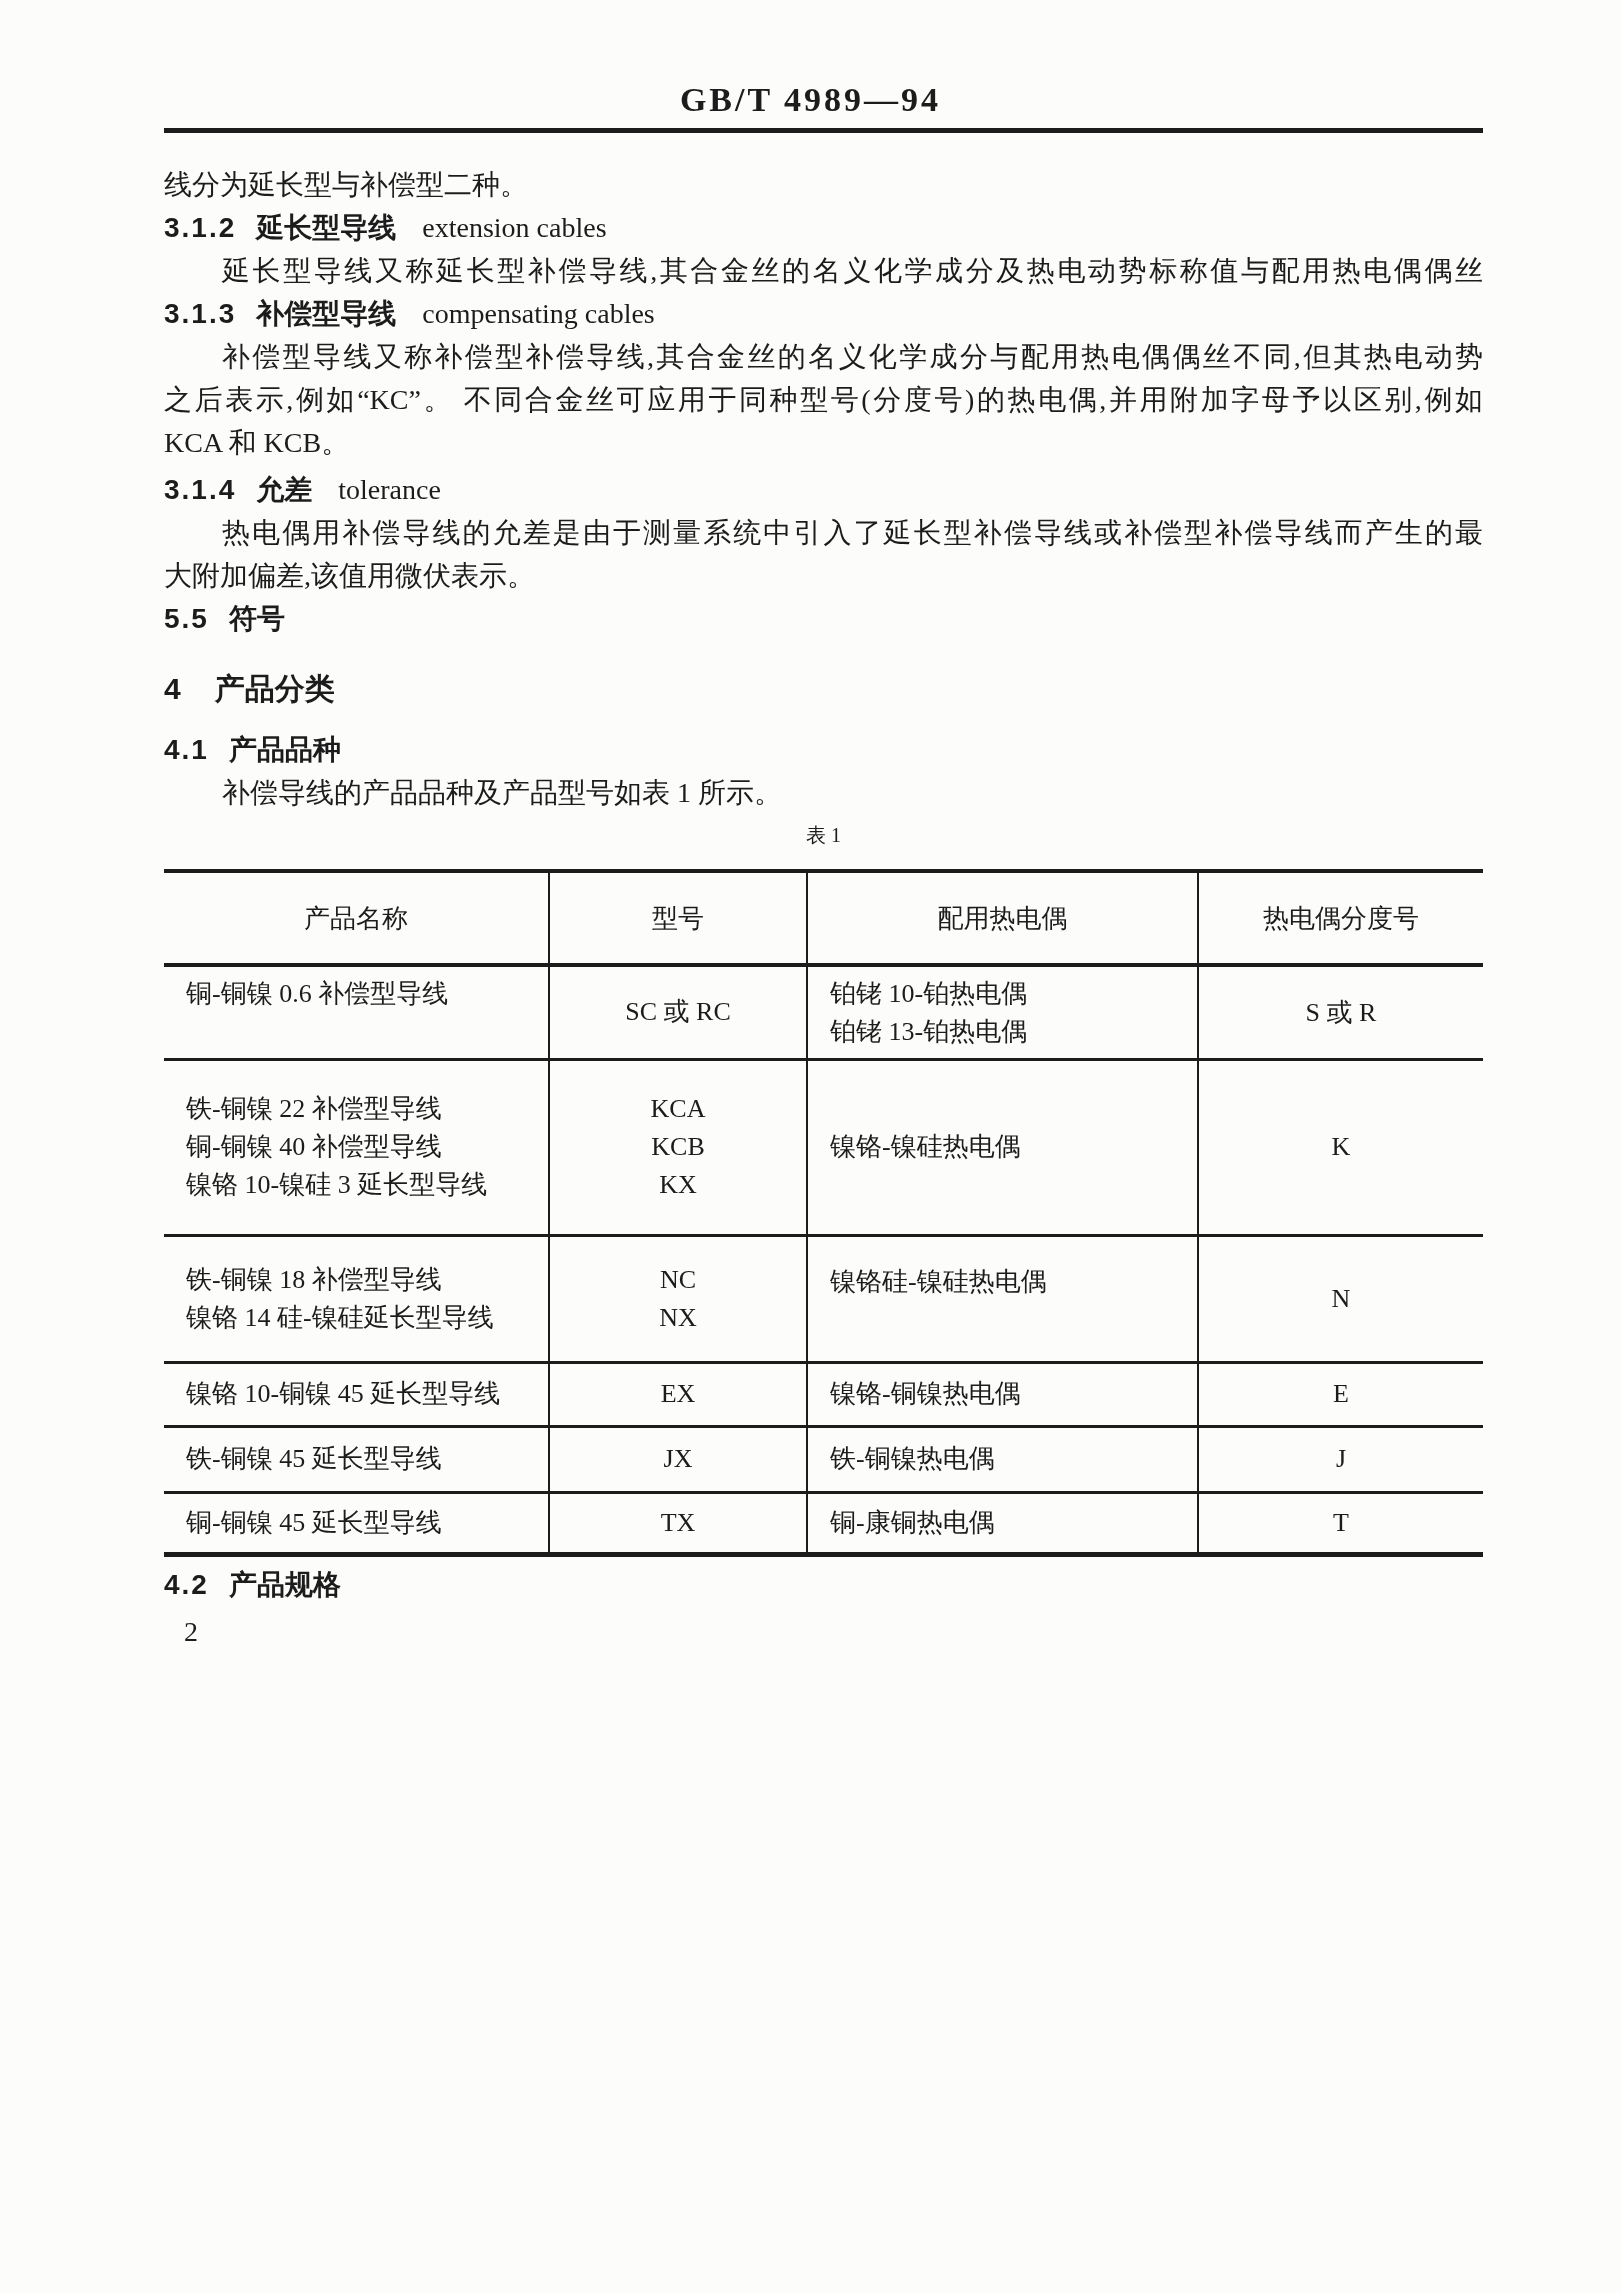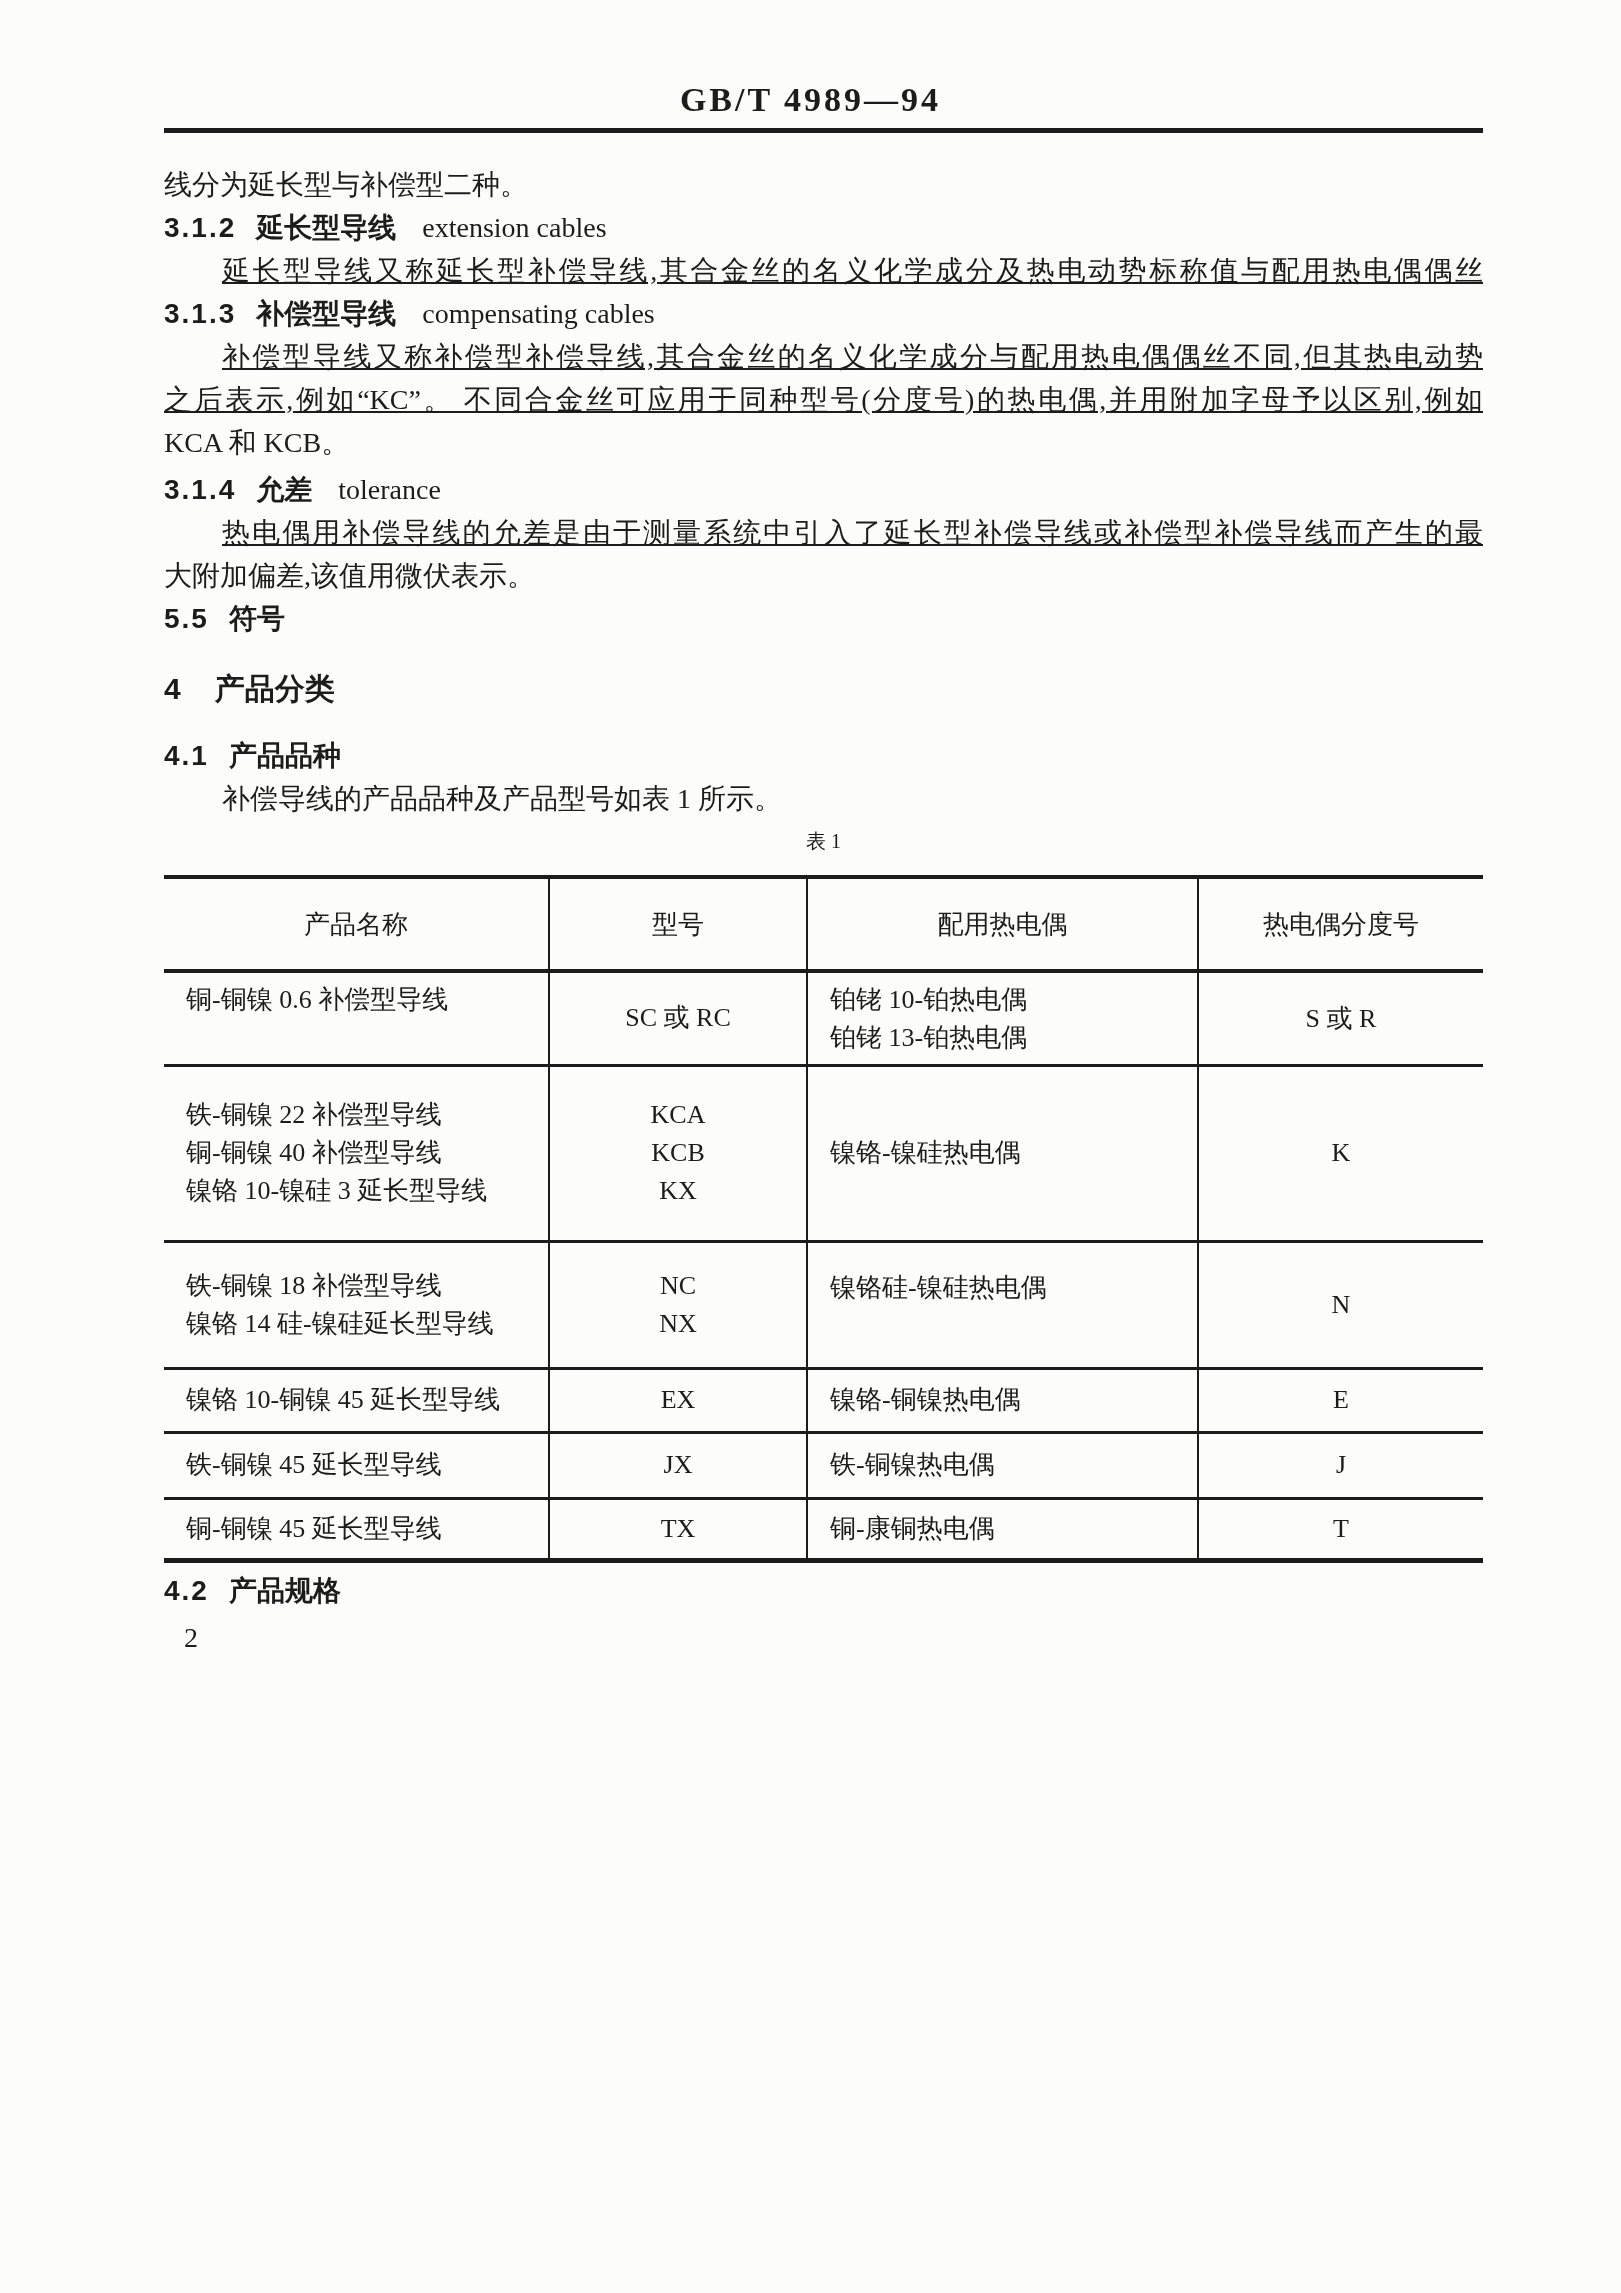--- a/index.html
+++ b/index.html
@@ -29,39 +29,39 @@
     margin: 8px 138px 0 164px;
     height: 5px;
     background: var(--ink, #1c1c1c);
   }
 
   .line {
     font-size: 28px;
     line-height: 43px;
     white-space: nowrap;
   }
-  .fill  { white-space: normal; text-align: justify; text-align-last: justify; text-decoration: underline; }
+  .fill  { white-space: normal; text-align: justify; text-align-last: justify; }
   .indent { text-indent: 58px; }
 
   .clause {
     font-size: 28px;
     line-height: 43px;
     font-weight: bold;
     font-family: "Liberation Sans", "DejaVu Sans", sans-serif;
     white-space: nowrap;
   }
   .clause .num { letter-spacing: 2px; margin-right: 20px; }
   .clause .num.wide { margin-right: 32px; }
   .clause .en {
     font-family: "Liberation Serif", "DejaVu Serif", serif;
     font-weight: normal;
     margin-left: 26px;
   }
   .clause.major { font-size: 30px; line-height: 46px; margin-top: 26px; }
-  .clause.sub   { margin-top: 22px; }
+  .clause.sub   { margin-top: 16px; }
   .clause.after-table { margin-top: 6px; }
   .mt4 { margin-top: 4px; }
 
   .symbol-list .line { text-indent: 58px; }
 
   .t-caption {
     text-align: center;
     font-size: 20px;
     line-height: 43px;
   }

